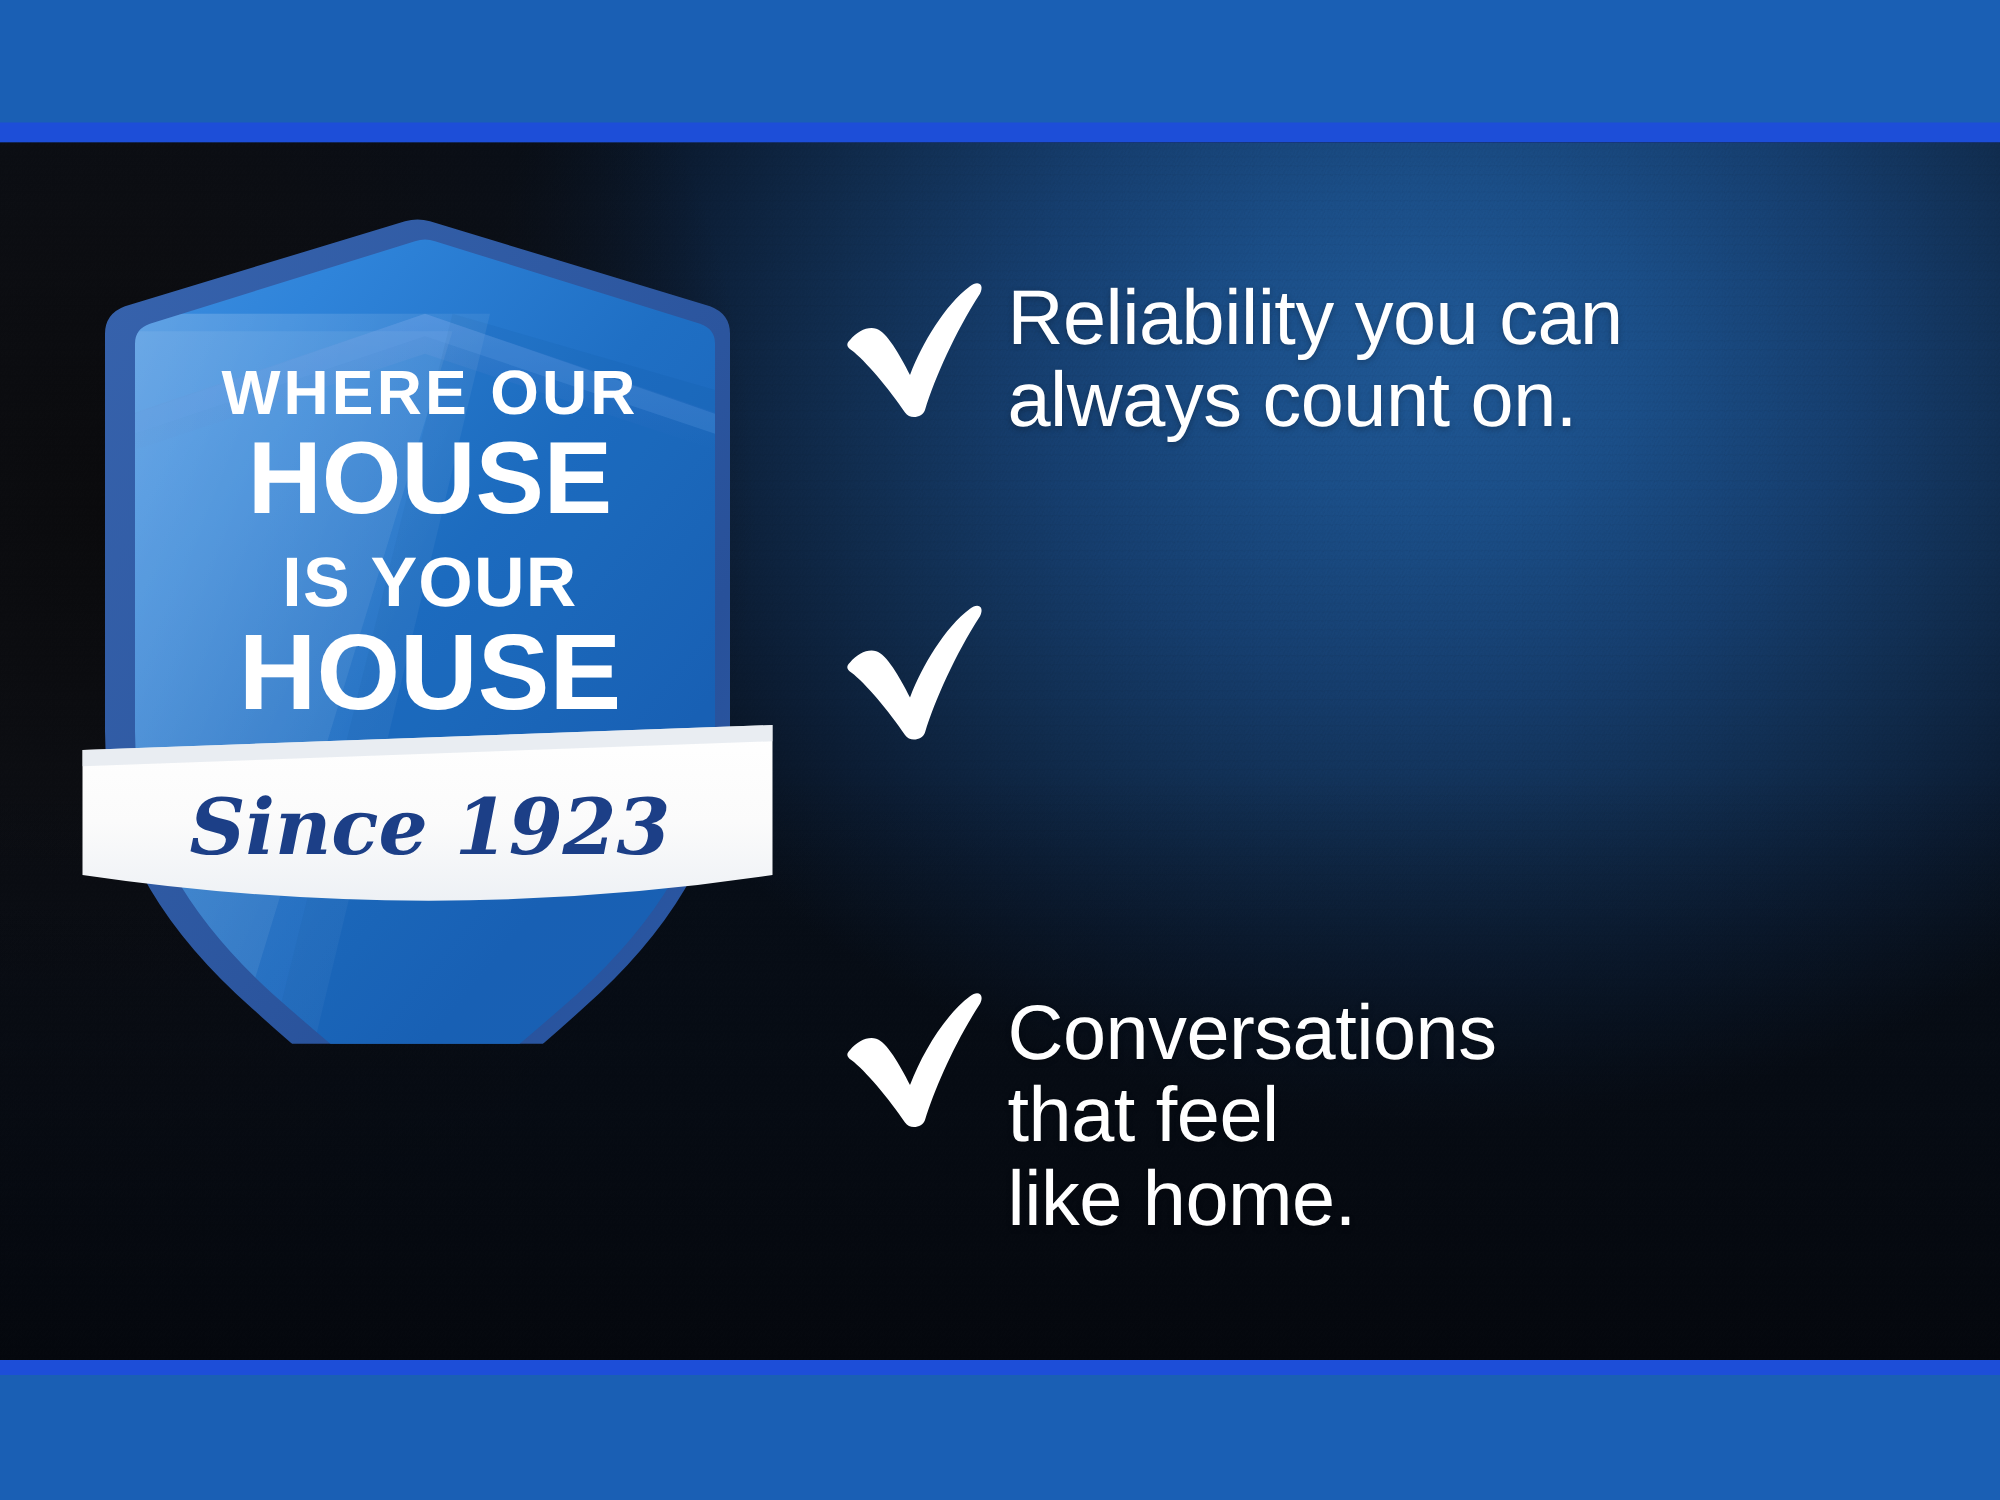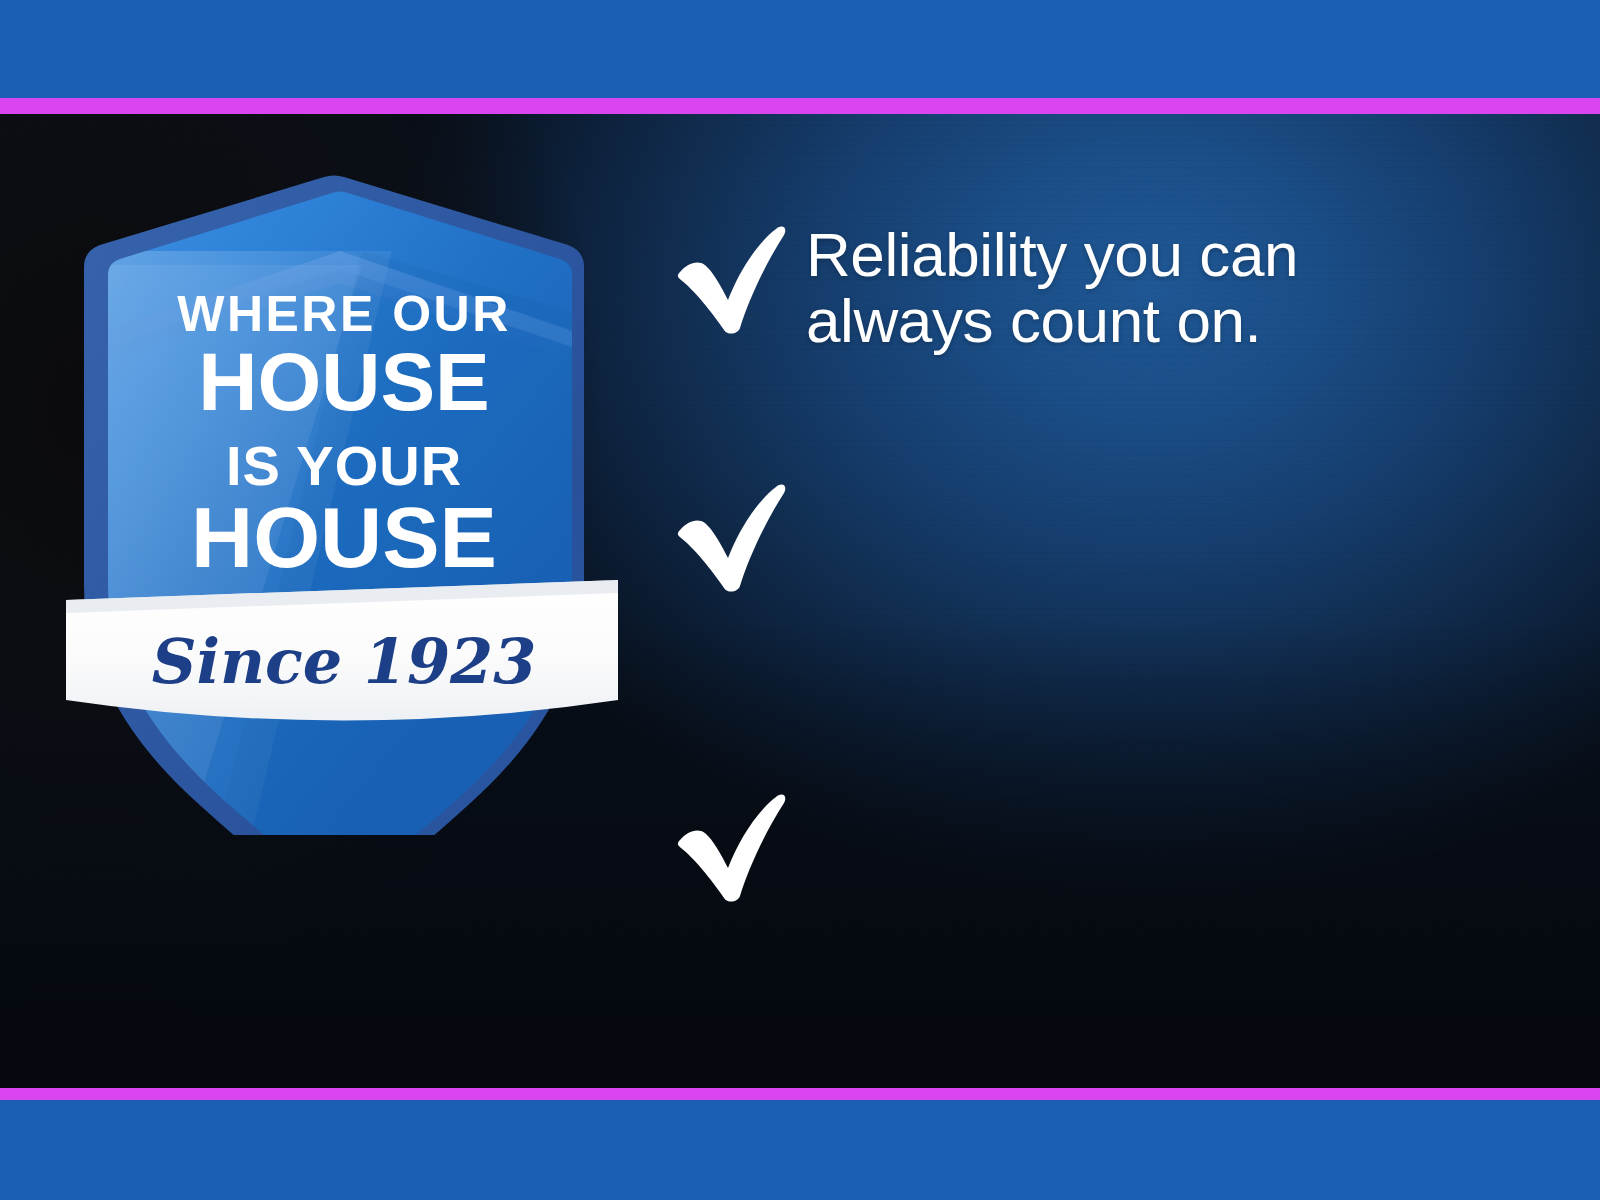--- a/index.html
+++ b/index.html
@@ -3,21 +3,21 @@
 <meta charset="utf-8">
 <style>
   html,body{margin:0;padding:0;background:#ffffff;}
   body{
     width:1600px;height:1200px;overflow:hidden;
     font-family:"Liberation Sans", sans-serif;
     -webkit-font-smoothing:antialiased;
   }
 
   .canvas{
-    position:relative;width:1600px;height:1152px;background:#d946ef;
+    position:relative;width:1600px;height:1152px;background:#1d4ed8;
   }
 
   
   .bar{
     position:absolute;left:0;width:1600px;background:#1a5fb4;
   }
   .bar-top{top:0;height:98px;}
   .bar-bottom{top:1100px;height:100px;}
 
   
@@ -208,18 +208,21 @@
 
     <div class="row row-3">
       <div class="check">
         <svg viewBox="0 0 124 118" xmlns="http://www.w3.org/2000/svg">
           <path d="M12,54 C18,47 26,43 33,45 C41,47 52,66 60,82
                    C70,56 88,26 108,11 C114,6 120,9 116,17
                    C96,48 80,84 72,110 C70,116 60,118 56,112
                    C44,94 24,70 13,62 C9,59 9,57 12,54 Z" fill="#ffffff"></path>
         </svg>
       </div>
+      <div class="copy">Conversations
+that feel
+like home.</div>
     </div>
 
   </div>
 
   <div class="bar bar-bottom"></div>
 </div>
 
 </body></html>

